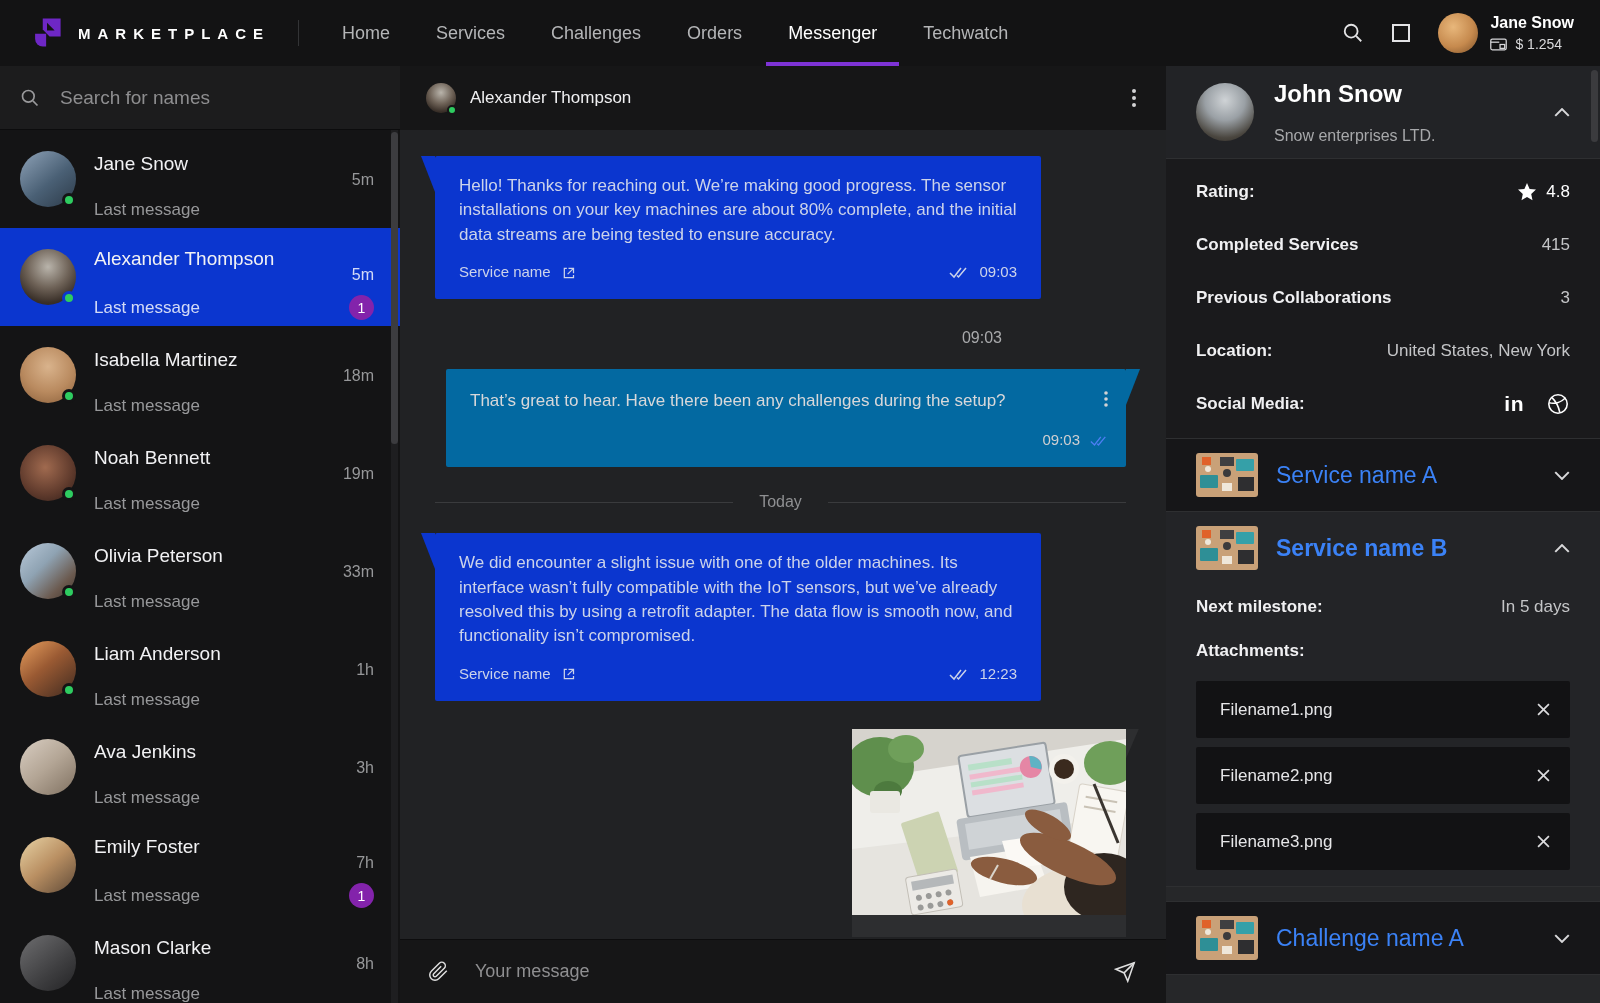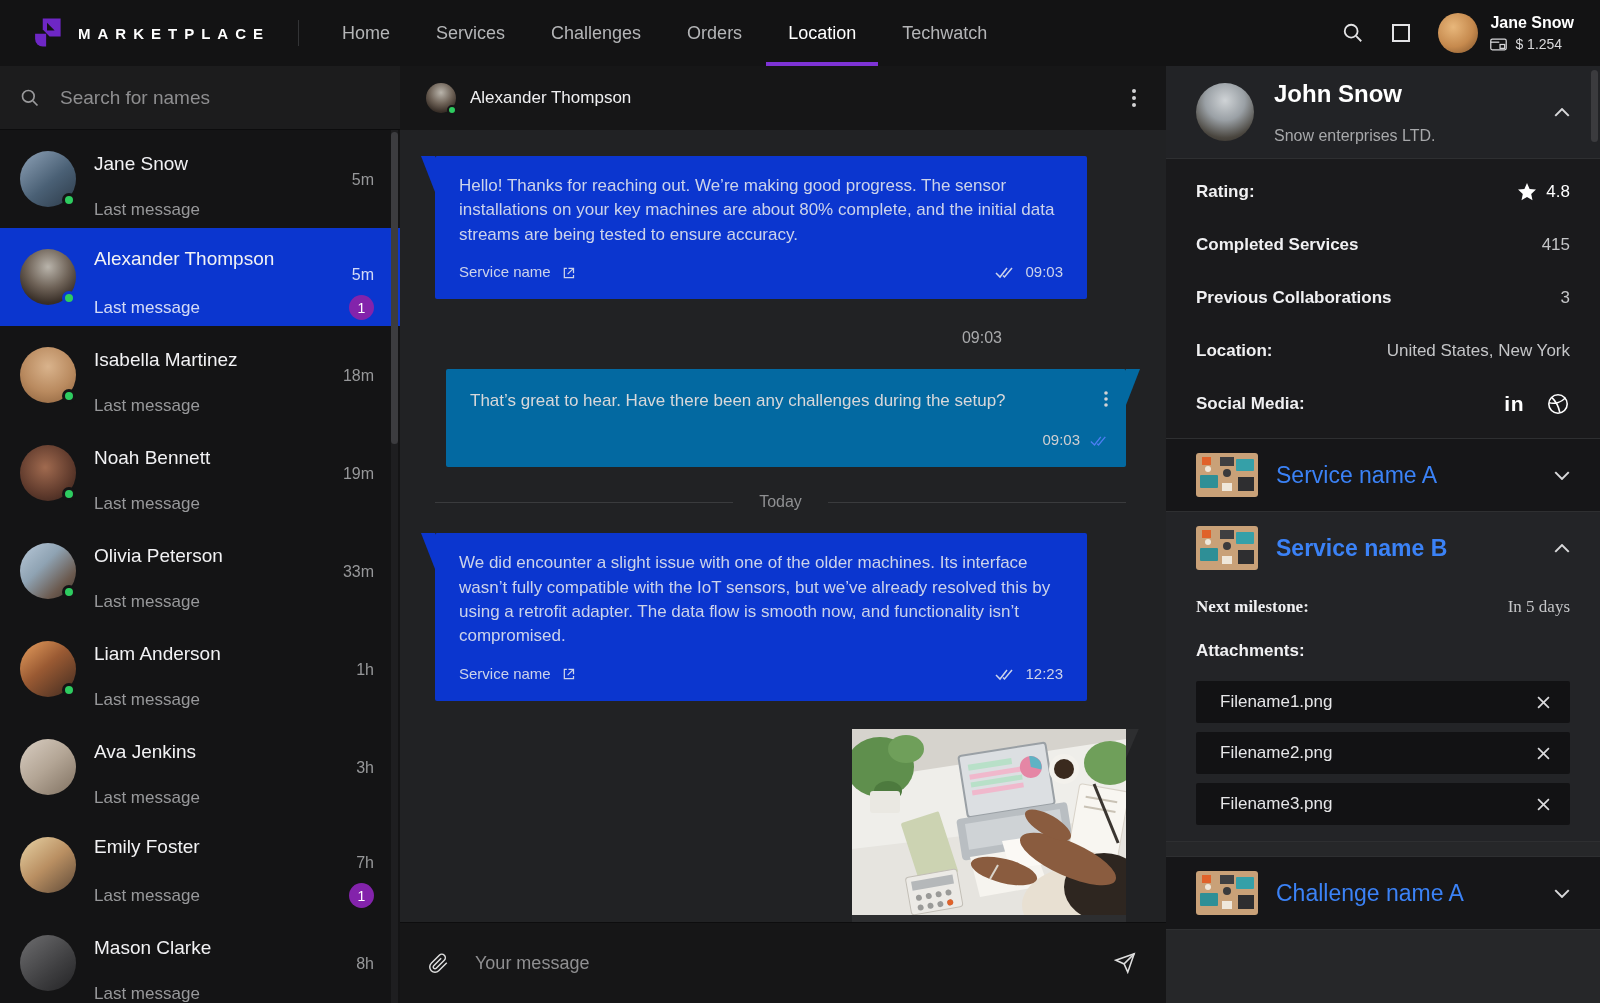--- a/index.html
+++ b/index.html
@@ -67,42 +67,42 @@
 
   
   .chat{flex:1;display:flex;flex-direction:column;background:#212224;min-width:0;}
   .chat-header{height:64px;background:#161617;display:flex;align-items:center;gap:14px;padding:0 30px 0 26px;flex-shrink:0;}
   .chat-header .avatar{width:30px;height:30px;}
   .chat-header .dot{width:10px;height:10px;border:2px solid #161617;right:-1px;bottom:-2px;}
   .chat-title{font-size:17px;color:#f0f0f2;}
   .kebab{margin-left:auto;color:#d2d2d4;cursor:pointer;display:flex;}
   .messages{flex:1;padding:26px 40px 0 35px;display:flex;flex-direction:column;overflow:hidden;}
   .bubble{position:relative;border-radius:2px;padding:18px 24px 16px;font-size:17px;line-height:1.44;}
-  .bubble.in{background:var(--accent-blue);color:#ccd3ea;width:652px;align-self:flex-start;}
+  .bubble.in{background:var(--accent-blue);color:#ccd3ea;width:606px;align-self:flex-start;}
   .bubble.in::before{content:"";position:absolute;left:-14px;top:0;width:14px;height:36px;background:inherit;clip-path:polygon(0 0,100% 0,100% 100%);}
   .bubble.out{background:#0369a1;color:#d8d8da;align-self:flex-end;}
   .bubble.out::before{content:"";position:absolute;right:-14px;top:0;width:14px;height:36px;background:inherit;clip-path:polygon(0 0,100% 0,0 100%);}
   .bubble-foot{display:flex;align-items:center;margin-top:14px;font-size:15px;color:#ccd3ea;}
   .service-link{display:flex;align-items:center;gap:10px;cursor:pointer;}
   .foot-right{margin-left:auto;display:flex;align-items:center;gap:10px;}
   .ticks{color:#ccd3ea;display:flex;}
   .ticks.blue{color:var(--read-tick);}
   .time-floating{align-self:flex-end;margin:30px 124px 0 0;color:#a9aaac;font-size:16px;}
   .out-msg{width:680px;margin-top:22px;padding:20px 18px 16px 24px;}
   .out-row{display:flex;align-items:flex-start;gap:14px;}
   .out-row .kebab{margin-left:auto;margin-top:2px;}
   .out-time{display:flex;justify-content:flex-end;align-items:center;gap:10px;margin-top:16px;font-size:15px;color:#cfcfd1;}
   .day-divider{display:flex;align-items:center;gap:26px;margin:26px 0 14px;color:#8f9092;font-size:16px;}
   .day-divider .line{flex:1;height:1px;background:#3a3b3d;}
   .msg2{margin-top:8px;}
   .img-msg{margin-top:28px;align-self:flex-end;width:274px;background:#2d2e30;position:relative;}
   .img-msg::before{content:"";position:absolute;right:-13px;top:0;width:13px;height:30px;background:#2d2e30;clip-path:polygon(0 0,100% 0,0 100%);}
   .img-msg svg{display:block;}
   .img-foot{display:flex;align-items:center;gap:12px;padding:11px 20px;font-size:16px;color:#e3e3e5;}
-  .input-bar{height:81px;background:#161617;border-top:1px solid #0d0d0e;display:flex;align-items:center;gap:26px;padding:0 30px 0 28px;flex-shrink:0;}
+  .input-bar{height:64px;background:#161617;border-top:1px solid #0d0d0e;display:flex;align-items:center;gap:26px;padding:0 30px 0 28px;flex-shrink:0;}
   .input-bar input{flex:1;background:transparent;border:none;outline:none;font-size:18px;color:#e8e8ea;font-family:inherit;}
   .input-bar input::placeholder{color:#8f8f91;}
 
   
   .right{width:434px;background:#262729;display:flex;flex-direction:column;position:relative;}
   .profile{background:#222326;height:92px;display:flex;align-items:center;gap:20px;padding:0 30px;flex-shrink:0;}
   .profile .avatar{width:58px;height:58px;}
   .profile-meta{display:flex;flex-direction:column;gap:19px;}
   .profile-name{font-size:24px;font-weight:700;color:#fff;}
   .profile-company{font-size:16px;color:#a7a8aa;}
@@ -112,25 +112,25 @@
   .stat-label{font-size:17px;font-weight:700;color:#f0f0f2;}
   .stat-value{margin-left:auto;font-size:17px;color:#c4c5c7;}
   .rating-val{margin-left:auto;display:flex;align-items:center;gap:9px;color:#fff;font-size:17px;}
   .socials{margin-left:auto;display:flex;align-items:center;gap:22px;color:#fff;}
   .li-badge{font-weight:800;font-size:21px;color:#fff;letter-spacing:.5px;cursor:pointer;}
   .acc-row{background:#161618;border-bottom:1px solid #2e2f31;display:flex;align-items:center;gap:18px;padding:14px 30px 14px 30px;cursor:pointer;flex-shrink:0;}
   .thumb{width:62px;height:44px;border-radius:3px;overflow:hidden;flex-shrink:0;}
   .acc-title{font-size:23px;color:#3b82f6;margin-left:0;}
   .svc-b{background:#232427;border-bottom:1px solid #2e2f31;padding-bottom:16px;flex-shrink:0;}
   .svc-b .acc-row{background:transparent;border-bottom:none;font-weight:bold;}
-  .kv-row{display:flex;align-items:center;padding:0 30px;height:46px;font-family:Liberation Serif, serif;}
+  .kv-row{display:flex;align-items:center;padding:0 30px;height:46px;}
   .kv-label{font-size:17px;font-weight:700;color:#f0f0f2;}
   .kv-value{margin-left:auto;font-size:17px;color:#c4c5c7;}
   .att-label{height:42px;display:flex;align-items:center;padding:0 30px;font-size:17px;font-weight:700;color:#f0f0f2;}
-  .pill{margin:9px 30px 0;height:42px;background:#121214;border-radius:2px;display:flex;align-items:center;padding:0 20px 0 24px;cursor:pointer;}
+  .pill{margin:9px 30px 0;height:57px;background:#121214;border-radius:2px;display:flex;align-items:center;padding:0 20px 0 24px;cursor:pointer;}
   .pill-name{font-size:17px;color:#e6e6e8;}
   .pill-x{margin-left:auto;color:#dcdcde;display:flex;cursor:pointer;}
   .right-footer{flex:1;background:#262729;}
   .rp-scroll{position:absolute;right:2px;top:4px;width:7px;height:72px;border-radius:4px;background:#3b3b3e;}
   svg{display:block;}
 </style>
 </head>
 <body>
 
 <header class="topbar">
@@ -141,21 +141,21 @@
       <polygon points="20,8 29,17 20,17" fill="#131314"></polygon>
     </svg>
     <span class="brand">MARKETPLACE</span>
   </div>
   <div class="topbar-divider"></div>
   <nav class="nav">
     <div class="nav-item">Home</div>
     <div class="nav-item">Services</div>
     <div class="nav-item">Challenges</div>
     <div class="nav-item">Orders</div>
-    <div class="nav-item active">Location</div>
+    <div class="nav-item active">Messenger</div>
     <div class="nav-item">Techwatch</div>
   </nav>
   <div class="topbar-right">
     <span class="icon-btn">
       <svg width="22" height="22" viewBox="0 0 24 24" fill="none" stroke="currentColor" stroke-width="2">
           <circle cx="10" cy="10" r="7"></circle>
           <line x1="15.5" y1="15.5" x2="21" y2="21"></line>
         </svg>
     </span>
     <span class="icon-btn">

